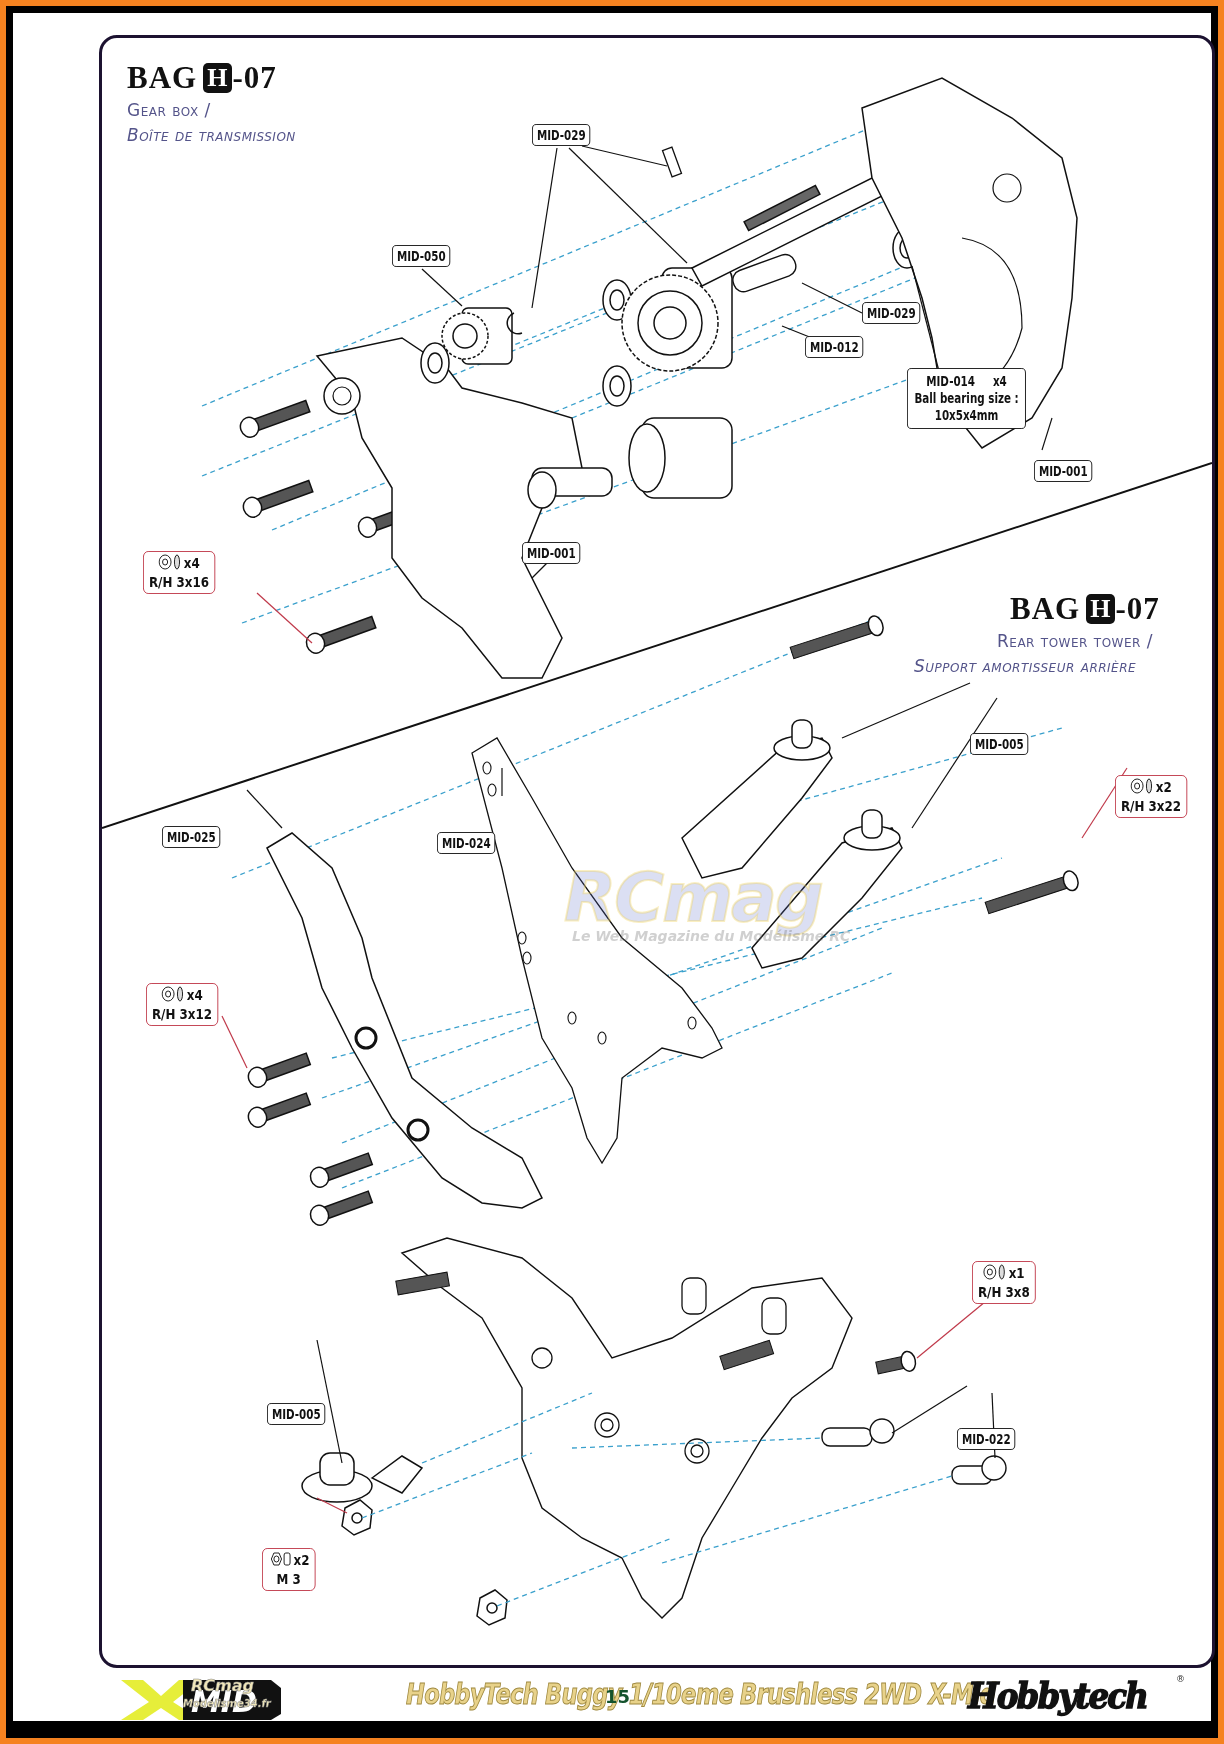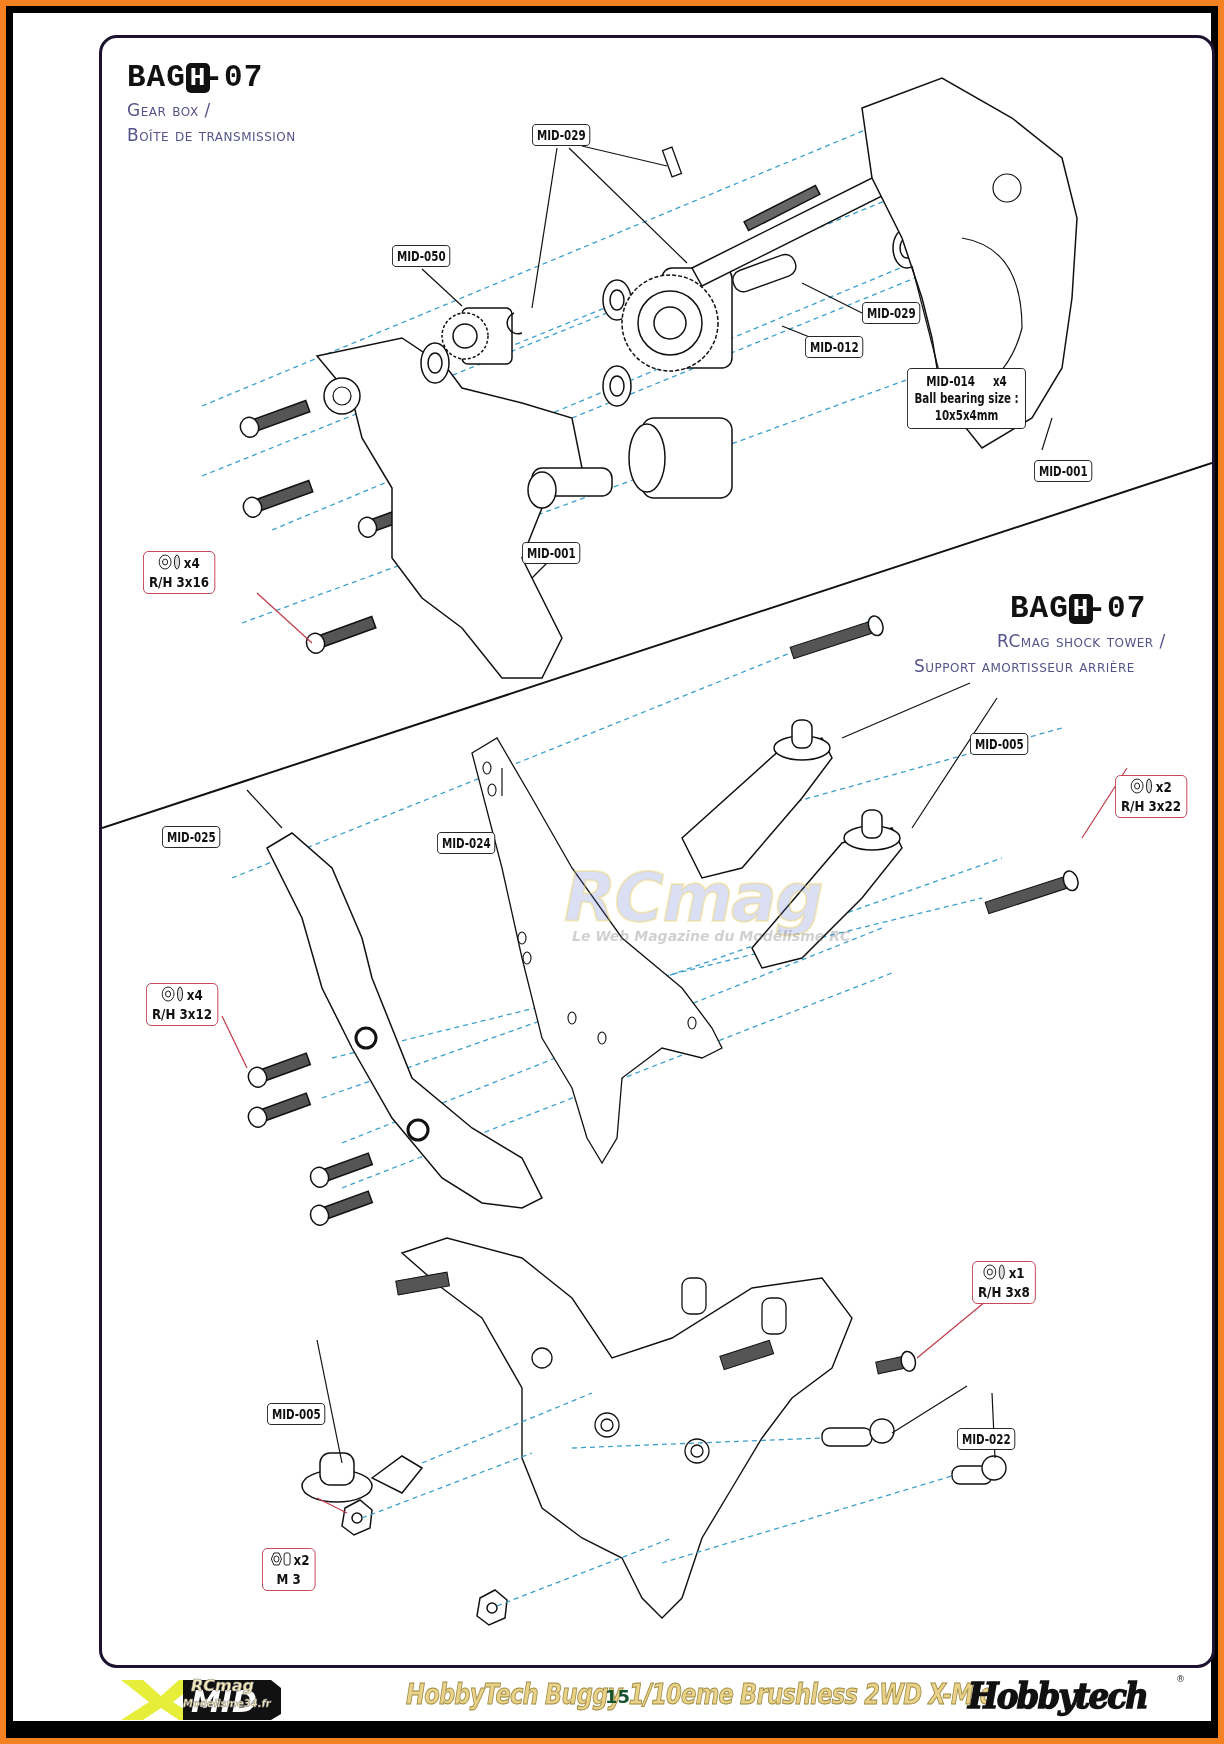--- a/index.html
+++ b/index.html
@@ -1,23 +1,23 @@
 <!DOCTYPE html>
 <html><head>
 <meta charset="utf-8">
 <style>
   html,body{margin:0;padding:0;}
   body{width:1224px;height:1744px;background:#f58220;position:relative;overflow:hidden;font-family:"DejaVu Sans",sans-serif;}
   .black-frame{position:absolute;left:6px;top:6px;width:1212px;height:1732px;background:#000;}
   .page{position:absolute;left:13px;top:13px;width:1198px;height:1708px;background:#fff;}
   .panel{position:absolute;left:86px;top:22px;width:1116px;height:1633px;border:3px solid #1c1230;border-radius:18px;background:#fff;box-sizing:border-box;}
-  .bag-title{position:absolute;font-family:Liberation Mono, monospace;font-weight:bold;font-size:31px;color:#111;letter-spacing:1px;display:flex;align-items:center;}
+  .bag-title{position:absolute;font-family:Liberation Serif, serif;font-weight:bold;font-size:31px;color:#111;letter-spacing:1px;display:flex;align-items:center;gap:6px;}
   .bag-h{display:inline-block;background:#111;color:#fff;border-radius:5px;padding:0 4px;font-size:26px;line-height:30px;}
   .subtitle{position:absolute;font-family:"DejaVu Sans",sans-serif;font-size:17px;color:#54548a;font-variant:small-caps;letter-spacing:.5px;}
-  .subtitle.it{}
+  .subtitle.it{font-style:italic;}
   .label{position:absolute;border:1.5px solid #111;border-radius:5px;background:#fff;font-family:"DejaVu Sans Condensed","DejaVu Sans",sans-serif;font-weight:bold;font-size:14px;color:#111;padding:2px 5px;white-space:nowrap;transform:scaleX(.82);transform-origin:left top;}
   .label.multi{text-align:center;line-height:17px;padding:4px 8px;}
   .hw{position:absolute;border:1.5px solid #c0394a;border-radius:6px;background:#fff;font-weight:bold;font-size:14px;color:#111;text-align:center;padding:2px 6px;line-height:17px;transform:scaleX(.85);transform-origin:left top;}
   .hw .ic{display:inline-block;vertical-align:middle;}
   svg.art{position:absolute;left:0;top:0;}
   .footer{position:absolute;left:0;top:1655px;width:1198px;height:53px;}
   .foot-title{position:absolute;left:393px;top:9px;font-family:"DejaVu Sans",sans-serif;font-weight:bold;font-style:italic;font-size:29px;color:#e8d28a;-webkit-text-stroke:1px #a08a40;letter-spacing:-1px;transform:scaleX(.78);transform-origin:left top;white-space:nowrap;}
   .page-num{position:absolute;left:592px;top:18px;font-weight:bold;font-size:18px;color:#14532d;}
   .xmid{position:absolute;left:108px;top:6px;}
   .hobbytech{position:absolute;left:955px;top:6px;font-family:"DejaVu Serif",serif;font-weight:bold;font-style:italic;font-size:36px;color:#111;-webkit-text-stroke:1.5px #111;letter-spacing:-2px;transform:scaleX(.9);transform-origin:left top;}
@@ -263,21 +263,21 @@
         <span style="margin-left:-6px;">-07</span>
     </div>
     <div class="subtitle" style="left:25px;top:62px;">Gear box /</div>
     <div class="subtitle it" style="left:25px;top:87px;">Boîte de transmission</div>
 
     <div class="bag-title" style="left:908px;top:553px;">
       <span>BAG</span>
       <span class="bag-h">H</span>
         <span style="margin-left:-6px;">-07</span>
     </div>
-    <div class="subtitle" style="left:895px;top:593px;">RCmag shock tower /</div>
+    <div class="subtitle" style="left:895px;top:593px;">Rear tower tower /</div>
     <div class="subtitle it" style="left:812px;top:618px;">Support amortisseur arrière</div>
 
     <div class="label" style="left:430px;top:86px;">MID-029</div>
     <div class="label" style="left:290px;top:207px;">MID-050</div>
     <div class="label" style="left:760px;top:264px;">MID-029</div>
     <div class="label" style="left:703px;top:298px;">MID-012</div>
     <div class="label multi" style="left:805px;top:330px;">
       <div style="white-space:pre;">MID-014     x4</div>
       <div>Ball bearing size :</div>
       <div>10x5x4mm</div>

